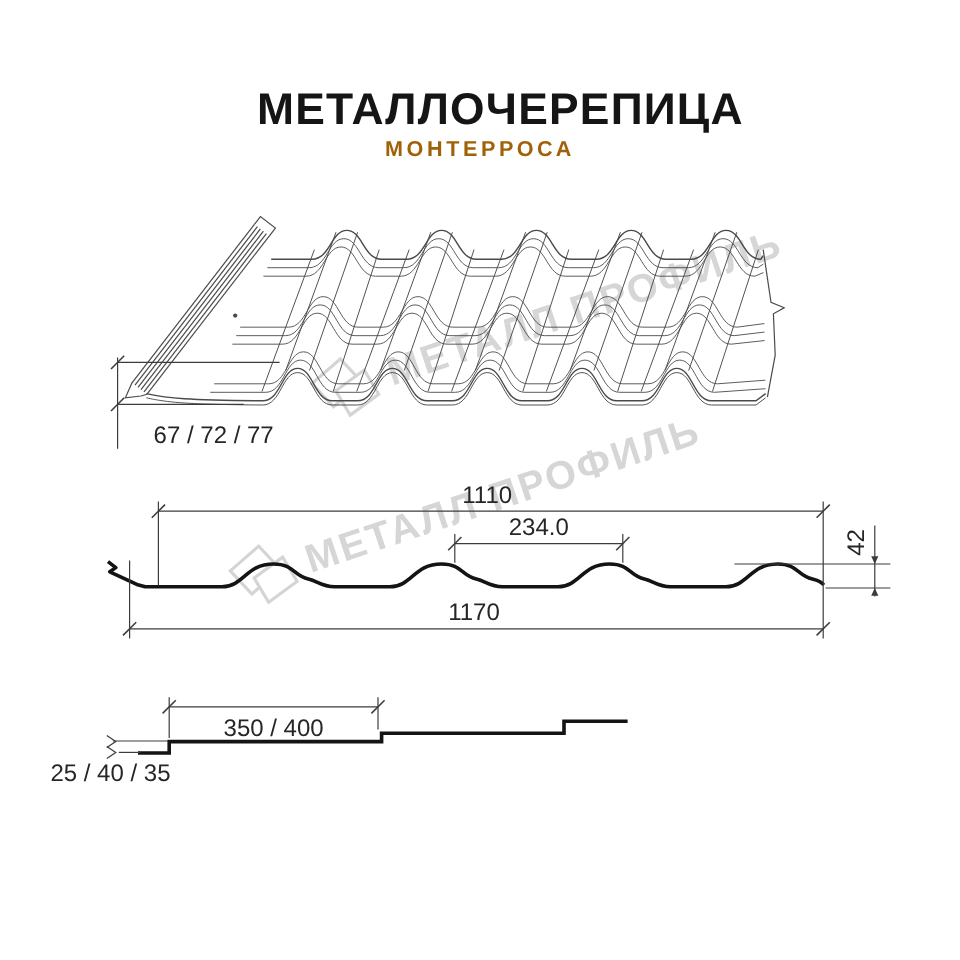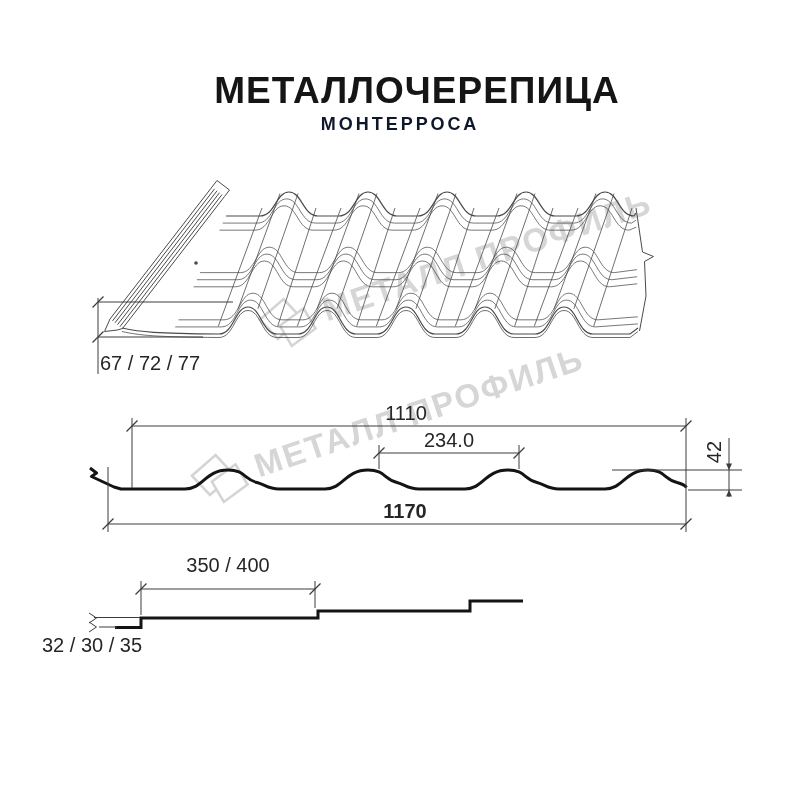--- a/index.html
+++ b/index.html
@@ -3,21 +3,21 @@
 <meta charset="utf-8">
 <style>
   html,body{margin:0;padding:0;background:#ffffff;}
   #screen{position:relative;width:800px;height:800px;background:#ffffff;overflow:hidden;
           font-family:"Liberation Sans", sans-serif;}
   #art{position:absolute;left:0;top:0;z-index:1;}
   .label{position:absolute;z-index:2;color:#262626;white-space:nowrap;}
   .title{left:17px;top:70px;width:800px;text-align:center;font-size:37px;font-weight:800;
          letter-spacing:1px;color:#151515;}
   .subtitle{left:0;top:114px;width:800px;text-align:center;font-size:18px;font-weight:600;
-            letter-spacing:3px;color:#0f172a;}
+            letter-spacing:3px;color:#a16207;}
   .dim{font-size:20px;font-weight:400;}
   .dim-c{transform:translateX(-50%);text-align:right;}
   .dim-rot{left:697px;top:436px;width:34px;height:32px;line-height:32px;text-align:center;
            transform:rotate(-90deg);}
   .watermark{position:absolute;z-index:0;display:flex;align-items:center;gap:9px;
              transform-origin:left center;transform:rotate(-18.5deg);}
   .watermark span{font-size:33px;font-weight:600;letter-spacing:2px;color:#d6d6d6;}
   #wm1{left:258px;top:306px;}
   #wm2{left:190px;top:462px;}
 </style>
@@ -127,22 +127,22 @@
         <line x1="94" y1="617.5" x2="140" y2="617.5" stroke="#3c3c3c" stroke-width="1"></line>
         <line x1="99" y1="627" x2="117" y2="627" stroke="#3c3c3c" stroke-width="1"></line>
         <path d="M89,613 L96.5,618 L89,623" stroke="#3c3c3c" stroke-width="1" fill="none"></path>
         <path d="M89,622 L96.5,627 L89,632" stroke="#3c3c3c" stroke-width="1" fill="none"></path>
       </g>
     </svg>
 
   <div class="label title">МЕТАЛЛОЧЕРЕПИЦА</div>
   <div class="label subtitle">МОНТЕРРОСА</div>
 
-  <div class="label dim" style="left:100px;top:352px;">67 / 72 / 77</div>
+  <div class="label dim" style="left:128px;top:352px;">67 / 72 / 77</div>
 
   <div class="label dim dim-c" style="left:406px;top:402px;">1110</div>
   <div class="label dim dim-c" style="left:449px;top:429px;">234.0</div>
   <div class="label dim dim-rot">42</div>
-  <div class="label dim dim-c" style="left:405px;top:500px;font-weight:bold;">1170</div>
+  <div class="label dim dim-c" style="left:395px;top:500px;">1170</div>
 
-  <div class="label dim dim-c" style="left:228px;top:554px;">350 / 400</div>
-  <div class="label dim" style="left:42px;top:634px;">32 / 30 / 35</div>
+  <div class="label dim dim-c" style="left:228px;top:596px;">350 / 400</div>
+  <div class="label dim" style="left:42px;top:634px;">25 / 40 / 35</div>
 </div>
 
 </body></html>

